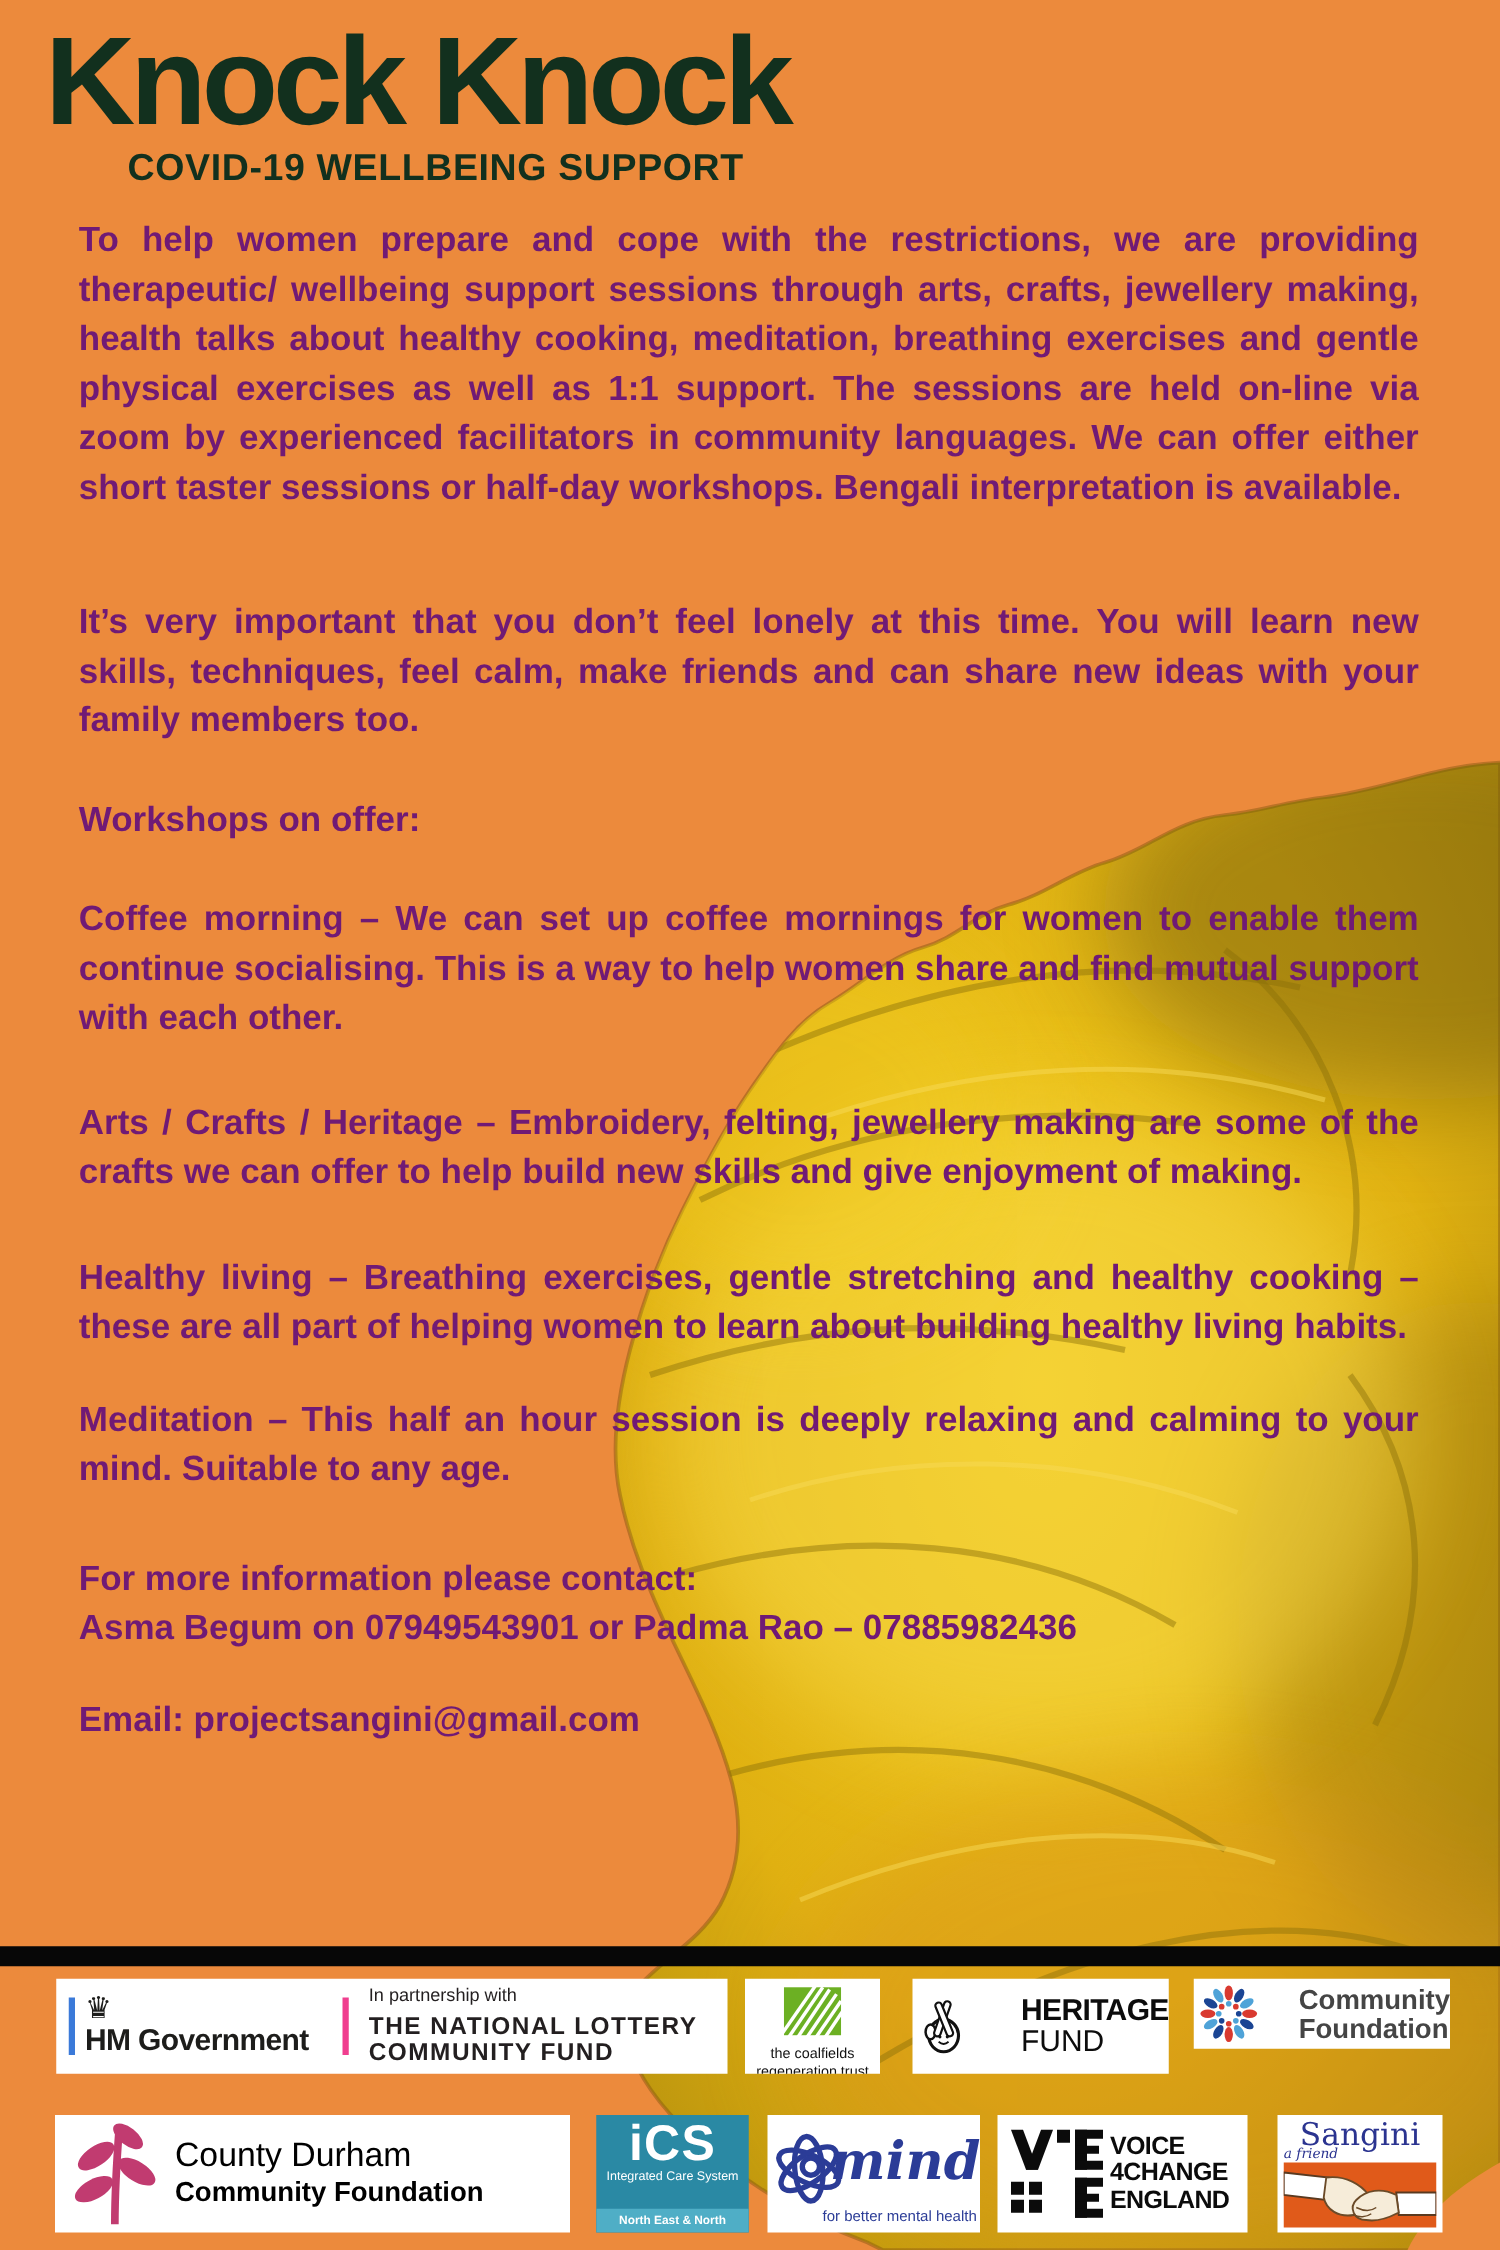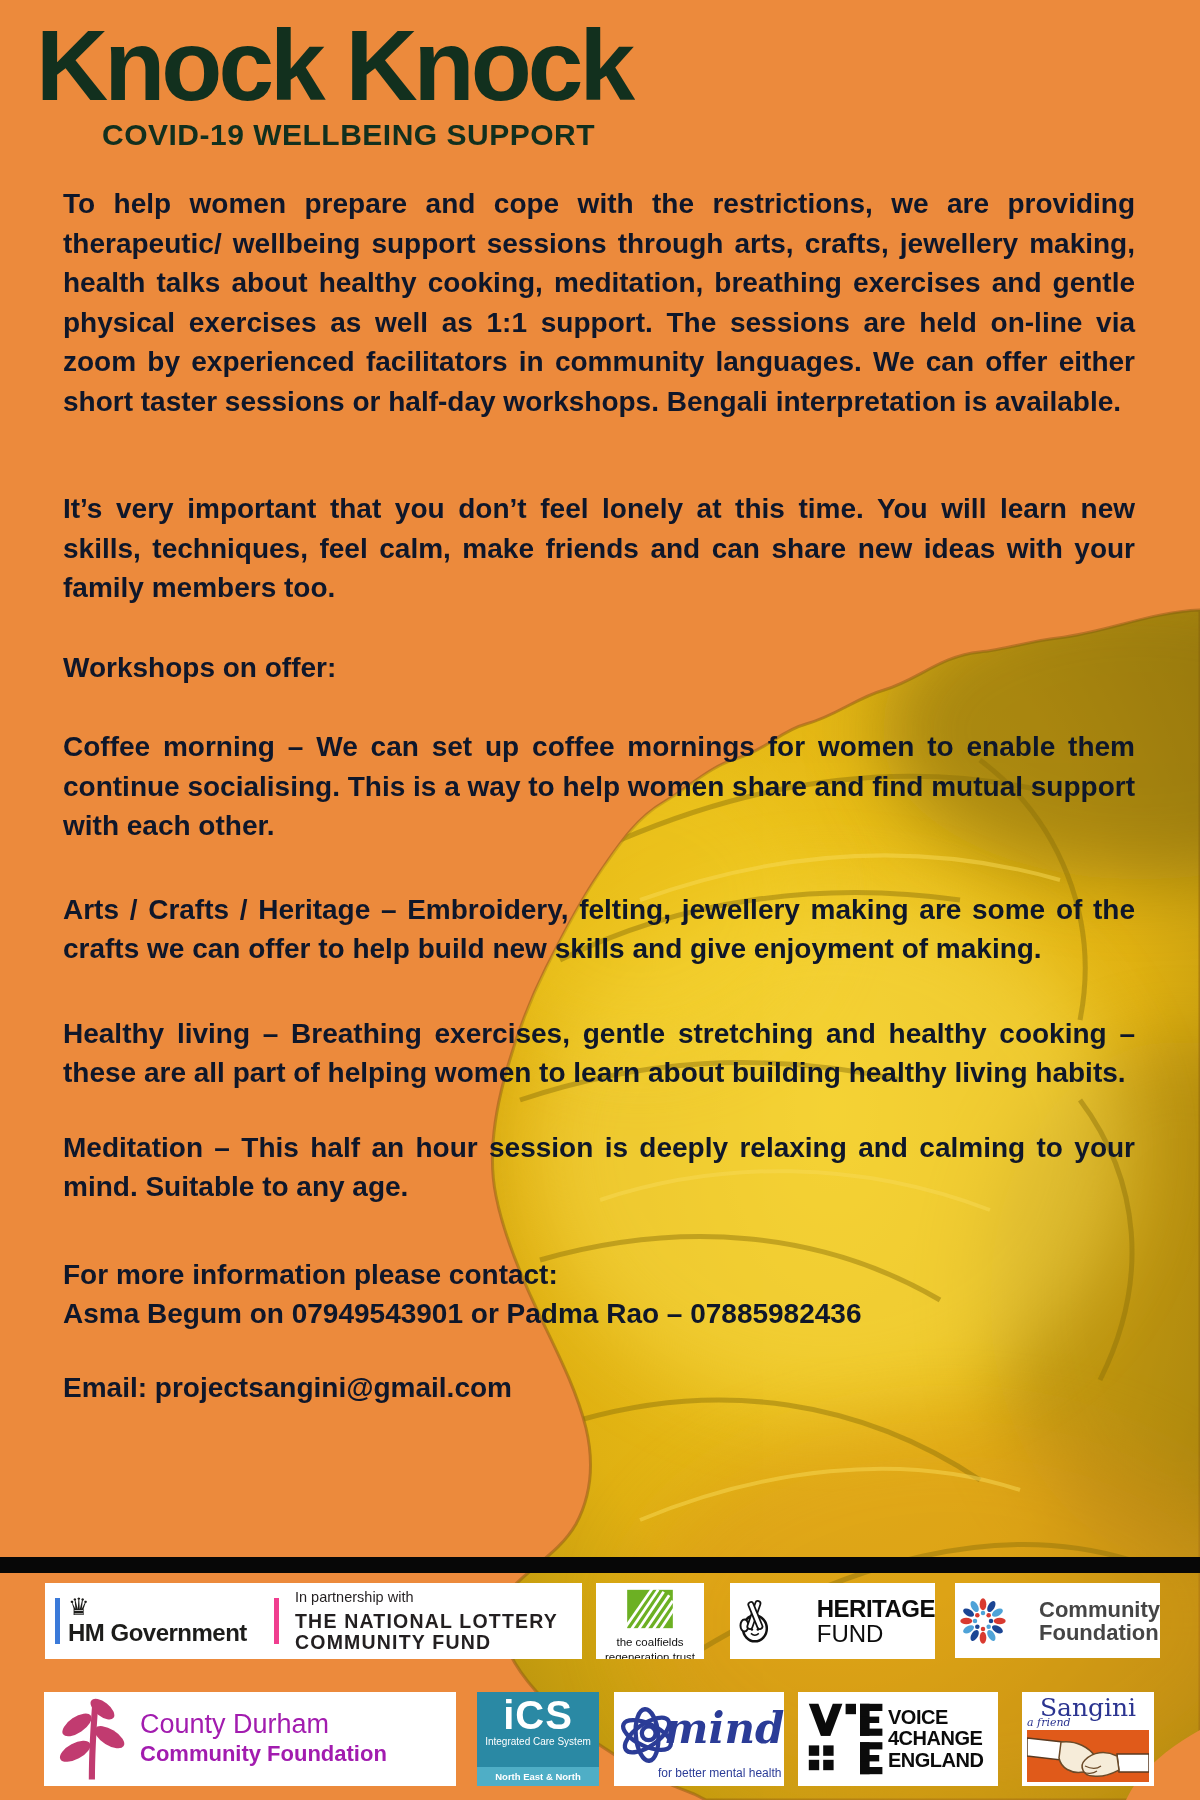--- a/index.html
+++ b/index.html
@@ -9,21 +9,21 @@
   }
   .rose-svg{position:absolute;left:0;top:0;z-index:1;}
   .layer{position:absolute;z-index:2;}
 
   
   .header{left:36px;top:14px;color:#12301E;}
   .title{font-size:100px;font-weight:bold;line-height:1.02;letter-spacing:-4px;margin:0;}
   .subtitle{font-size:30px;font-weight:bold;letter-spacing:.5px;margin:2px 0 0 66px;}
 
   
-  .copy{left:63px;top:184px;width:1072px;color:#0f172a;}
+  .copy{left:63px;top:172px;width:1072px;color:#701a75;}
   .copy p{
     margin:0;font-size:28px;font-weight:700;line-height:39.5px;
     text-align:justify;
   }
   .copy p.m60{margin-top:68px}.copy p.m40{margin-top:40px}
   .copy p.m44{margin-top:44px}.copy p.m45{margin-top:45px}
   .copy p.m35{margin-top:35px}.copy p.m48{margin-top:48px}
   .copy p.m34{margin-top:34px}
   .copy p.left{text-align:left;}
 
@@ -44,25 +44,25 @@
   .tnl .big{font-size:19.5px;font-weight:bold;letter-spacing:1.2px;line-height:21px;}
 
   .coal-box{left:596px;top:1583px;width:108px;height:76px;text-align:center;padding-top:5px;}
   .coal-text{font-size:11.5px;line-height:12.5px;color:#111;margin-top:2px;}
 
   .her-box{left:730px;top:1583px;width:205px;height:76px;display:flex;align-items:center;gap:38px;}
   .her-text{color:#0c0c0c;margin-left:6px;}
   .her-text .l1{font-size:24px;font-weight:800;letter-spacing:-.5px;line-height:24px;}
   .her-text .l2{font-size:24px;font-weight:400;line-height:25px;}
 
-  .cf-box{left:955px;top:1583px;width:205px;height:75px;display:flex;align-items:center;gap:28px;}
+  .cf-box{left:955px;top:1583px;width:205px;height:56px;display:flex;align-items:center;gap:28px;}
   .cf-text{color:#454545;font-weight:bold;font-size:22px;line-height:23px;margin-left:4px;}
 
   .cd-box{left:44px;top:1692px;width:412px;height:94px;display:flex;align-items:center;}
-  .cd-text{color:#a21caf;margin-left:8px;}
+  .cd-text{color:#000000;margin-left:8px;}
   .cd-text .l1{font-size:27px;font-weight:300;line-height:30px;}
   .cd-text .l2{font-size:22px;font-weight:800;line-height:30px;}
 
   .ics-box{left:477px;top:1692px;width:122px;height:94px;background:#2A89A4;color:#fff;
     display:flex;flex-direction:column;align-items:center;justify-content:center;}
   .ics-acro{font-size:40px;font-weight:bold;line-height:42px;margin-top:2px;letter-spacing:1px;}
   .ics-sub{font-size:10px;line-height:11px;}
   .ics-strip{margin-top:auto;width:100%;background:#4FAEC6;font-size:9.5px;font-weight:bold;
     text-align:center;line-height:19px;height:19px;}
 

